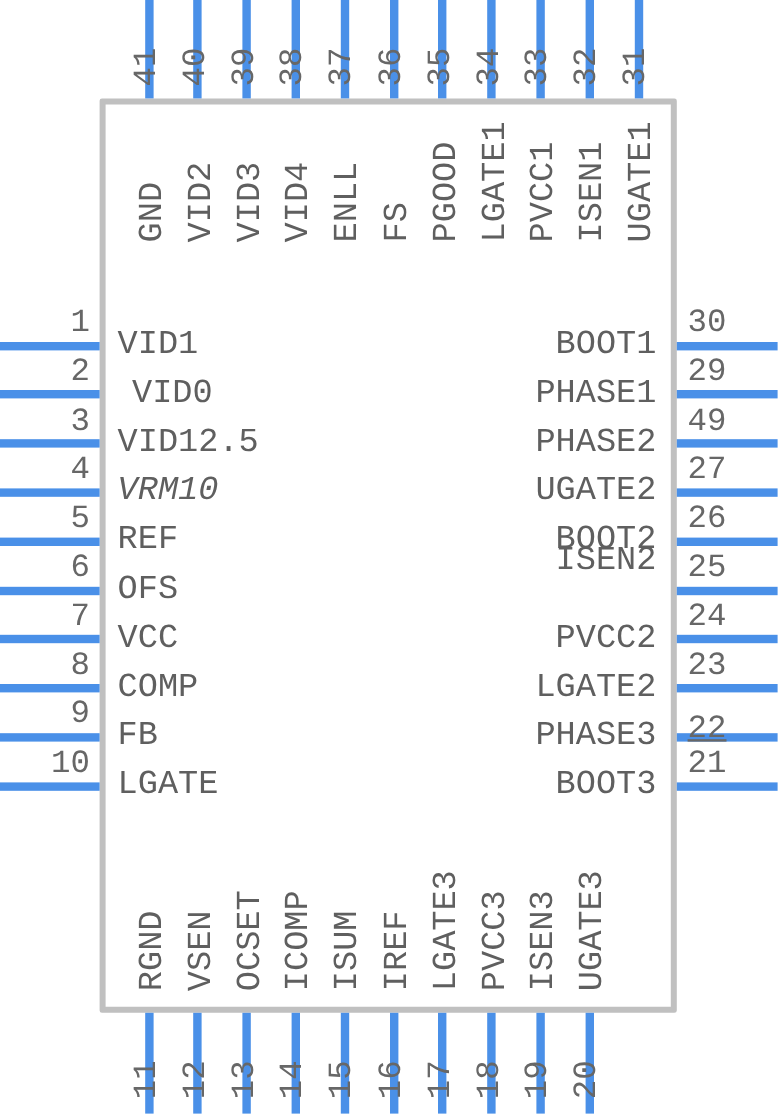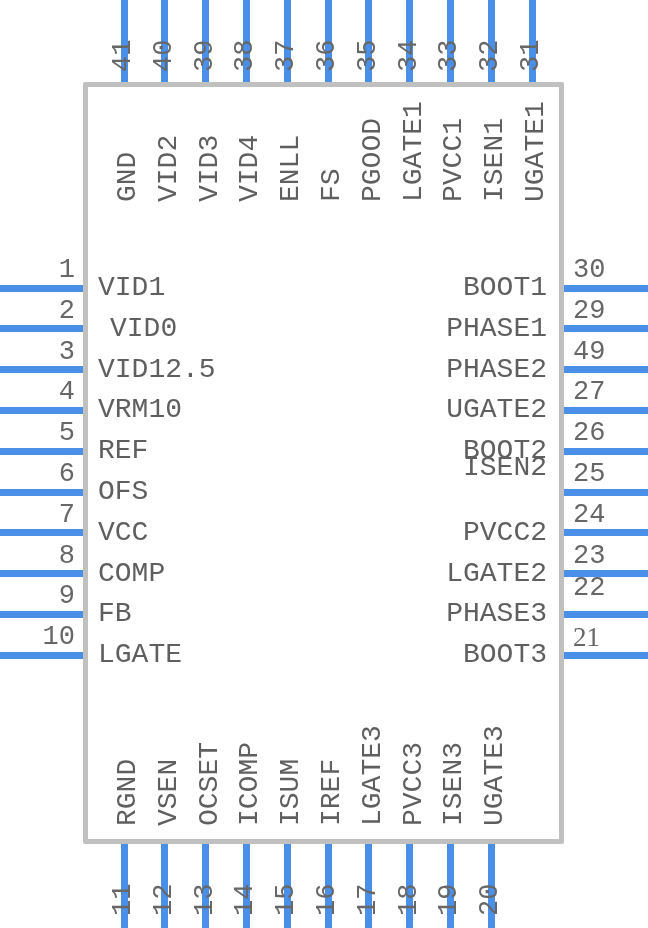--- a/index.html
+++ b/index.html
@@ -96,21 +96,21 @@
     <div class="pin-num left" style="left: 0px; width: 75px; top: 257px;">1</div>
     <div class="pin-name left" style="left: 98px; top: 274px;">VID1</div>
     <div class="pin-line h" style="left: 0px; top: 325.3px; width: 83px;"></div>
     <div class="pin-num left" style="left: 0px; width: 75px; top: 297.8px;">2</div>
     <div class="pin-name left" style="left: 110px; top: 314.8px;">VID0</div>
     <div class="pin-line h" style="left: 0px; top: 366.1px; width: 83px;"></div>
     <div class="pin-num left" style="left: 0px; width: 75px; top: 338.6px;">3</div>
     <div class="pin-name left" style="left: 98px; top: 355.6px;">VID12.5</div>
     <div class="pin-line h" style="left: 0px; top: 406.9px; width: 83px;"></div>
     <div class="pin-num left" style="left: 0px; width: 75px; top: 379.4px;">4</div>
-    <div class="pin-name left" style="left: 98px; top: 396.4px;">VRM10</div>
+    <div class="pin-name left" style="left: 98px; top: 396.4px; font-style: italic;">VRM10</div>
     <div class="pin-line h" style="left: 0px; top: 447.7px; width: 83px;"></div>
     <div class="pin-num left" style="left: 0px; width: 75px; top: 420.2px;">5</div>
     <div class="pin-name left" style="left: 98px; top: 437.2px;">REF</div>
     <div class="pin-line h" style="left: 0px; top: 488.5px; width: 83px;"></div>
     <div class="pin-num left" style="left: 0px; width: 75px; top: 461px;">6</div>
     <div class="pin-name left" style="left: 98px; top: 478px;">OFS</div>
     <div class="pin-line h" style="left: 0px; top: 529.3px; width: 83px;"></div>
     <div class="pin-num left" style="left: 0px; width: 75px; top: 501.8px;">7</div>
     <div class="pin-name left" style="left: 98px; top: 518.8px;">VCC</div>
     <div class="pin-line h" style="left: 0px; top: 570.1px; width: 83px;"></div>
@@ -140,24 +140,24 @@
     <div class="pin-line h" style="left: 564px; top: 488.5px; width: 84px;"></div>
     <div class="pin-num right" style="left: 573px; top: 461px;">25</div>
     <div class="pin-name right" style="left: 98px; width: 449px; top: 454px;">ISEN2</div>
     <div class="pin-line h" style="left: 564px; top: 529.3px; width: 84px;"></div>
     <div class="pin-num right" style="left: 573px; top: 501.8px;">24</div>
     <div class="pin-name right" style="left: 98px; width: 449px; top: 518.8px;">PVCC2</div>
     <div class="pin-line h" style="left: 564px; top: 570.1px; width: 84px;"></div>
     <div class="pin-num right" style="left: 573px; top: 542.6px;">23</div>
     <div class="pin-name right" style="left: 98px; width: 449px; top: 559.6px;">LGATE2</div>
     <div class="pin-line h" style="left: 564px; top: 610.9px; width: 84px;"></div>
-    <div class="pin-num right" style="left: 573px; top: 575px;">22</div>
+    <div class="pin-num right" style="left: 573px; top: 595px; text-decoration: underline;">22</div>
     <div class="pin-name right" style="left: 98px; width: 449px; top: 600.4px;">PHASE3</div>
     <div class="pin-line h" style="left: 564px; top: 651.7px; width: 84px;"></div>
-    <div class="pin-num right" style="left: 573px; top: 624.2px; font-family: Liberation Serif, serif;">21</div>
+    <div class="pin-num right" style="left: 573px; top: 624.2px;">21</div>
     <div class="pin-name right" style="left: 98px; width: 449px; top: 641.2px;">BOOT3</div>
     <div class="pin-line v" style="left: 120.5px; top: 0px; height: 82px;"></div>
     <div class="pin-num rot" style="left: 110px; top: 72px;">41</div>
     <div class="pin-name rot" style="left: 114px; top: 202px;">GND</div>
     <div class="pin-line v" style="left: 161.3px; top: 0px; height: 82px;"></div>
     <div class="pin-num rot" style="left: 150.8px; top: 72px;">40</div>
     <div class="pin-name rot" style="left: 154.8px; top: 202px;">VID2</div>
     <div class="pin-line v" style="left: 202.1px; top: 0px; height: 82px;"></div>
     <div class="pin-num rot" style="left: 191.6px; top: 72px;">39</div>
     <div class="pin-name rot" style="left: 195.6px; top: 202px;">VID3</div>

